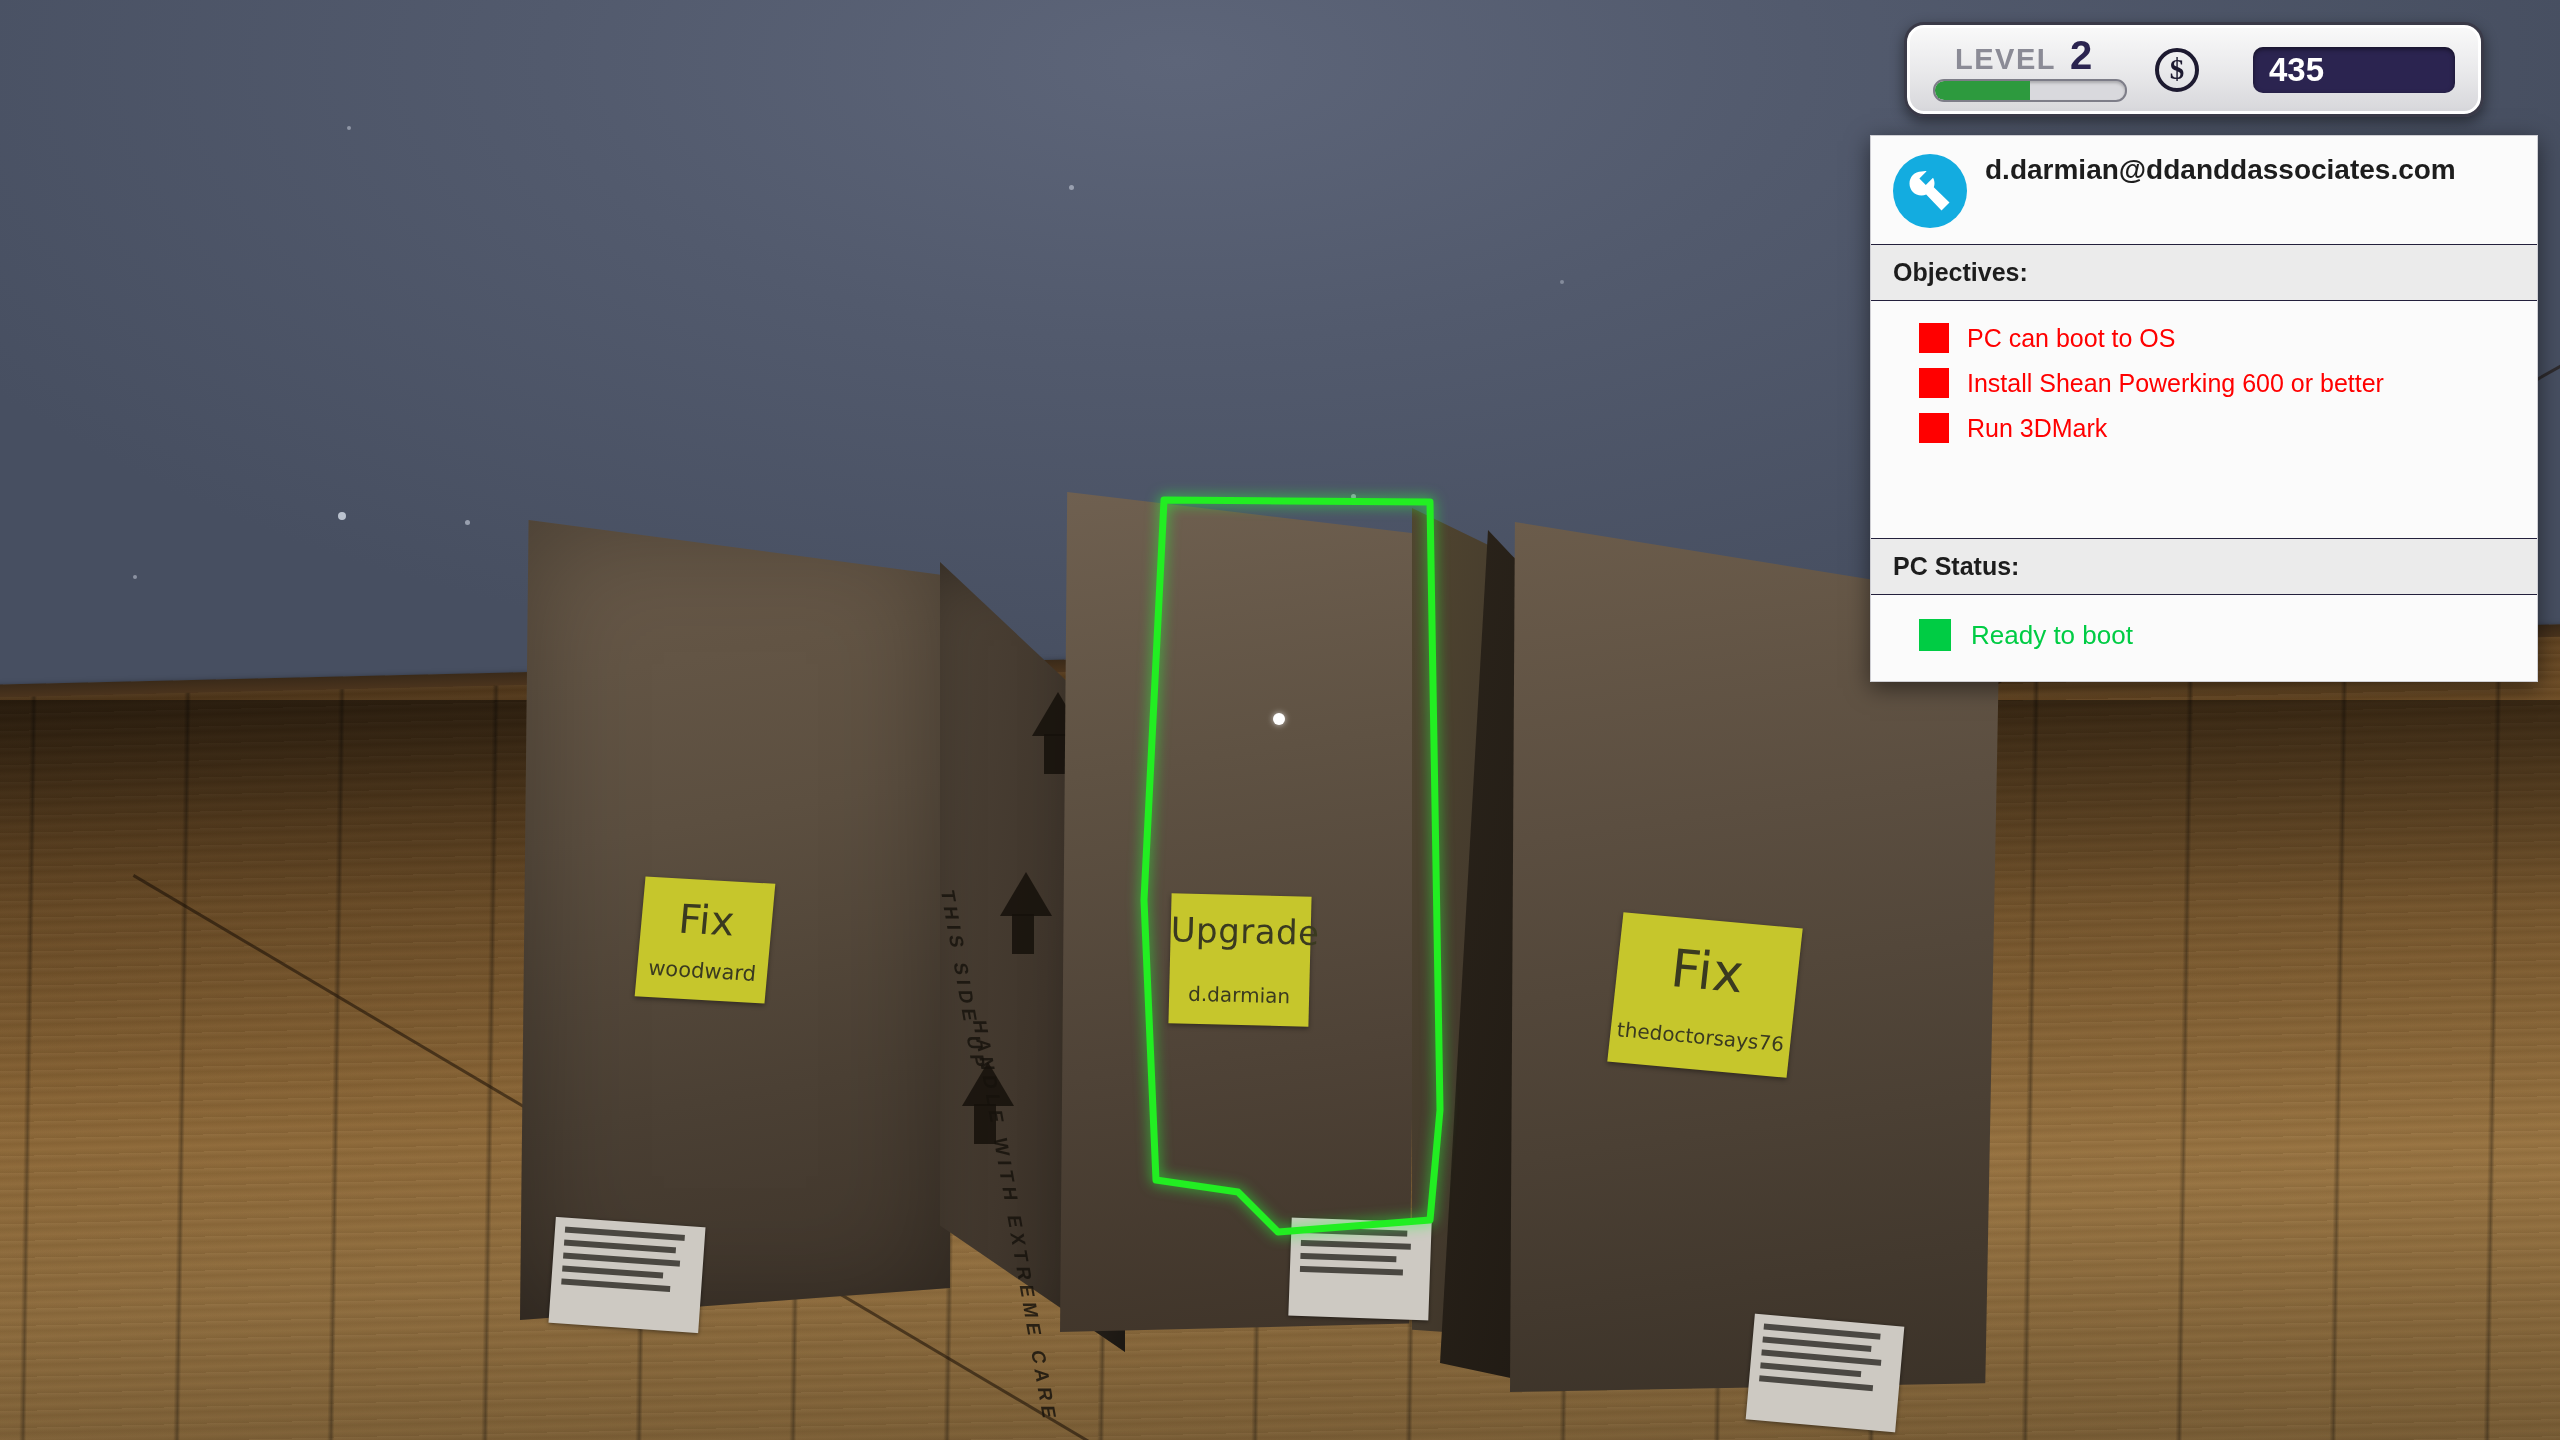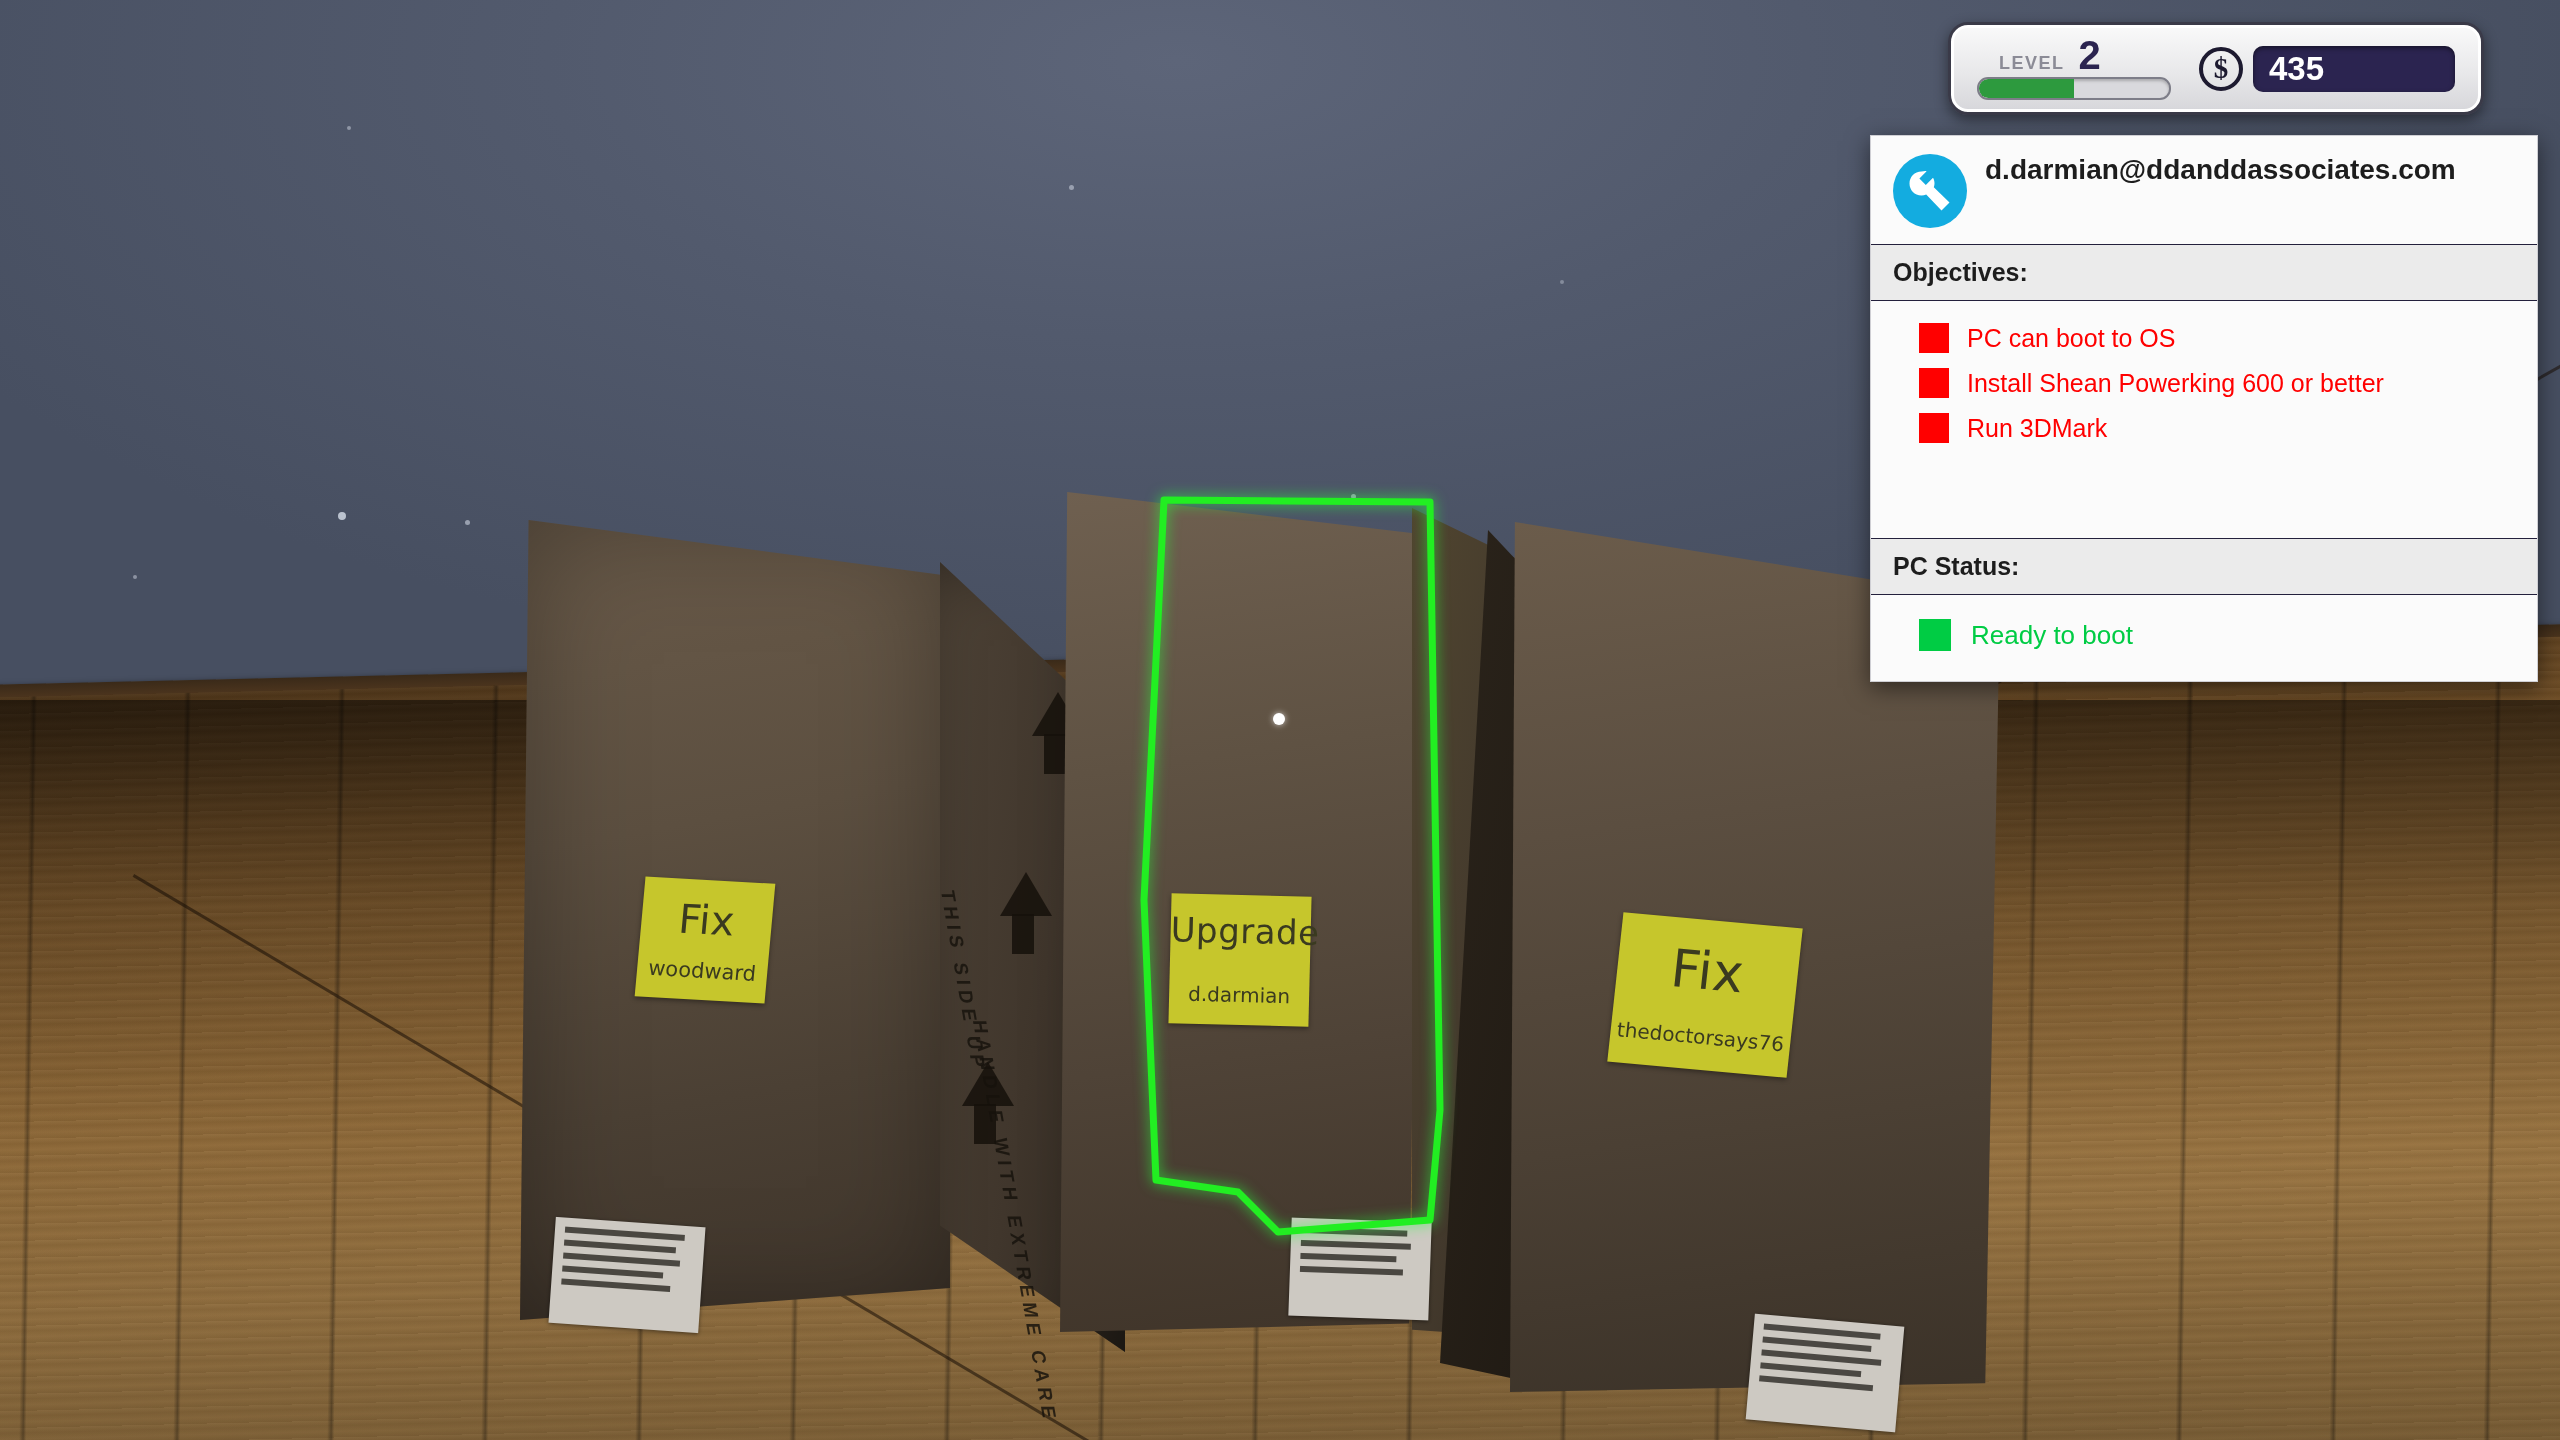--- a/index.html
+++ b/index.html
@@ -190,21 +190,21 @@
     position:absolute;right:76px;top:22px;
     background:linear-gradient(#fafafa,#e8e8ea 55%,#d6d6da);
     border-radius:20px;
     padding:12px 26px;
     display:flex;align-items:center;gap:28px;
     box-shadow:0 5px 14px rgba(0,0,0,.45), inset 0 0 0 3px #ffffff;
     border:3px solid #3a3a48;
   }
   .level-block{display:flex;flex-direction:column;align-items:flex-start;gap:3px;}
   .level-top{display:flex;align-items:baseline;gap:14px;padding-left:22px;}
-  .level-word{font-size:18px;font-weight:bold;color:#8b8b96;letter-spacing:1.5px;}
+  .level-word{font-size:29px;font-weight:bold;color:#8b8b96;letter-spacing:1.5px;}
   .level-num{font-size:40px;font-weight:bold;color:#2b2450;line-height:.9;}
   .level-bar{
     width:190px;height:19px;border-radius:11px;background:#d9d9dd;
     border:2px solid #7d7d88;overflow:hidden;position:relative;
     box-shadow:inset 0 2px 3px rgba(0,0,0,.22);
   }
   .level-fill{
     height:100%;border-radius:9px 0 0 9px;
     background:linear-gradient(#4cbe5e,#2d9a3e 60%,#23812f);
   }
@@ -358,21 +358,21 @@
       <div class="level-top">
         <span class="level-word">LEVEL</span>
         <span class="level-num">2</span>
       </div>
       <div class="level-bar">
         <div class="level-fill" id="level-fill" style="width: 50%; background: rgb(45, 154, 62);"></div>
       </div>
     </div>
     <div class="money-block">
       <span class="coin">$</span>
-      <span class="money-box" style="background: rgb(43, 36, 80);">435</span>
+      <span class="money-box" style="background: rgb(43, 36, 80); margin-left: 44px;">435</span>
     </div>
   </div>
 
   <div id="job-panel">
     <div class="panel-header">
       <div class="avatar" style="background: rgb(19, 172, 224);">
         <svg class="wrench" viewBox="0 0 50 50">
           <path d="M16.5 5.5 C9.5 5.5 4.5 11 4.5 17.5 C4.5 24 9.5 29.5 16.5 29.5 C18.2 29.5 19.8 29.2 21.2 28.6 L36.5 44.5 L44.5 36.5 L28.8 21.2 C29.3 19.9 29.5 18.7 29.5 17.5 C29.5 15.4 29 13.4 28 11.7 L20.8 18.9 L14.4 12.5 L21.6 5.3 C20 4.8 18.3 5.5 16.5 5.5 Z" fill="#ffffff"></path>
         </svg>
       </div>

